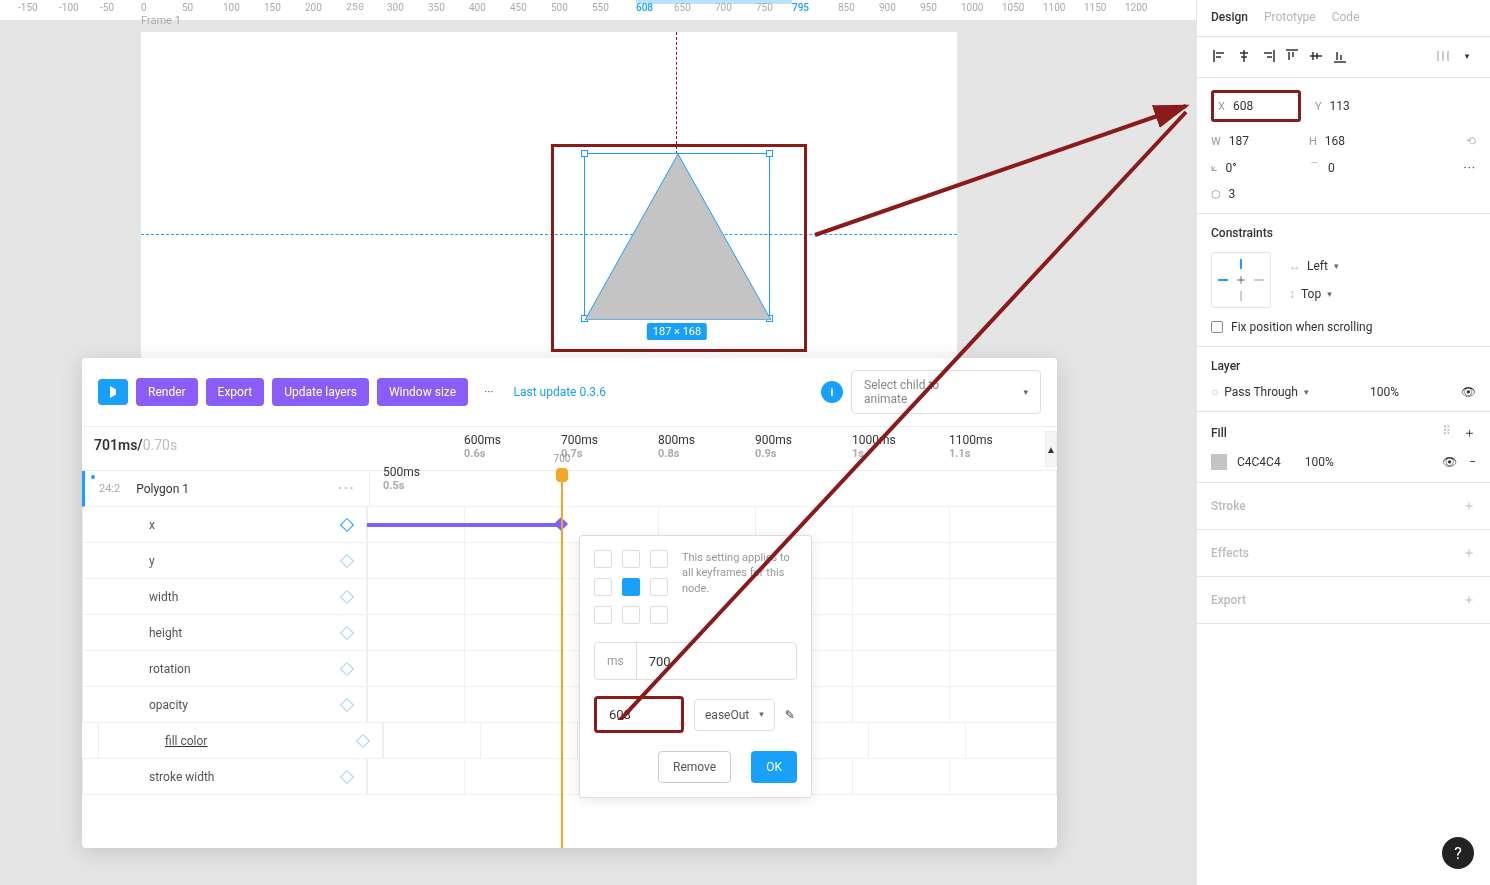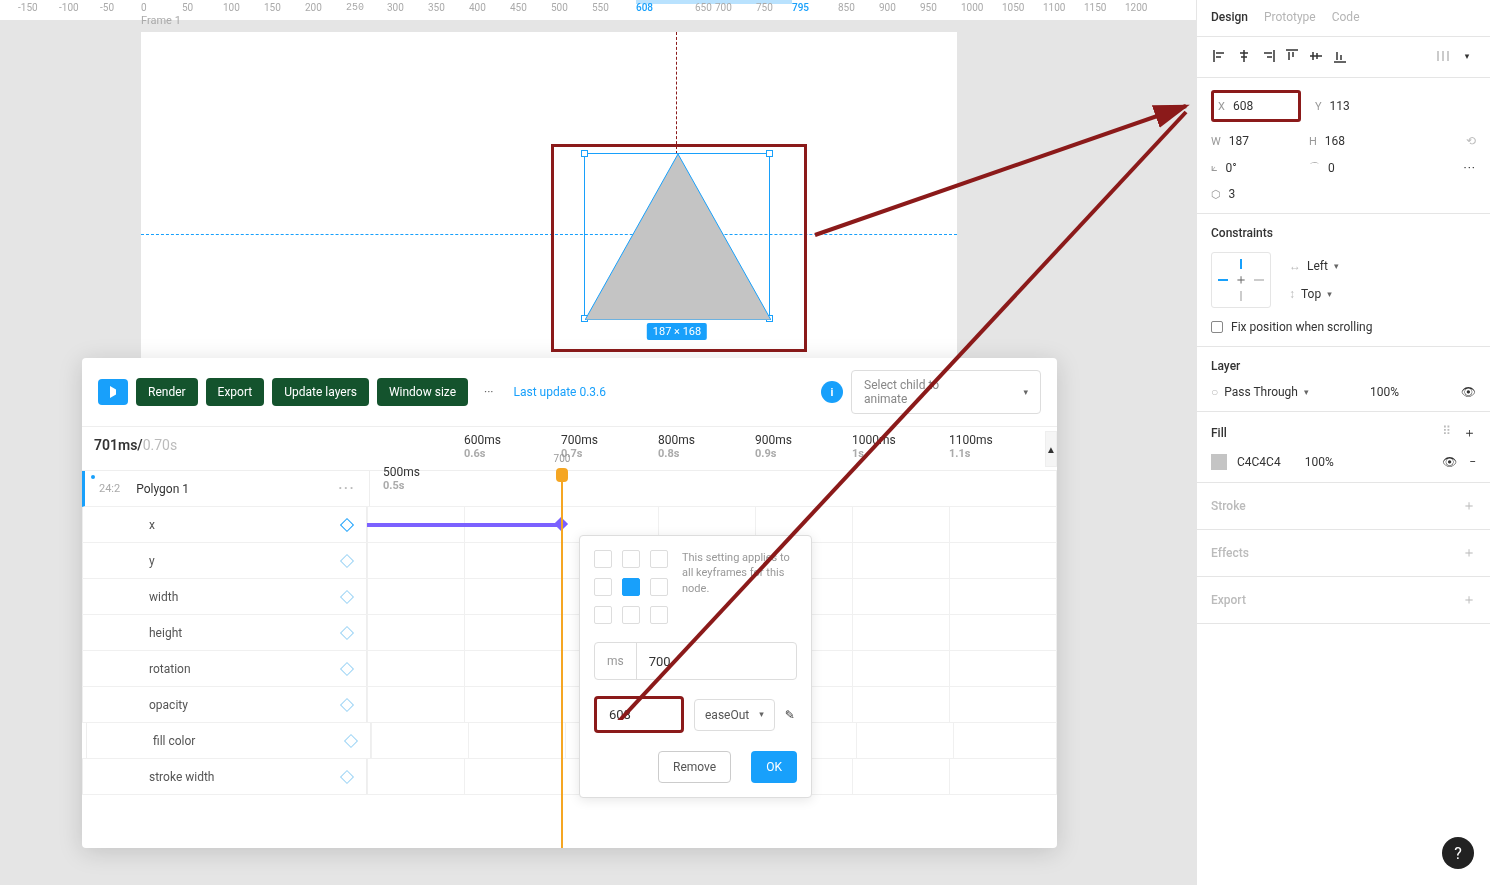--- a/index.html
+++ b/index.html
@@ -59,21 +59,21 @@
     .glyph { font-size: 13px; color: #333; }
     .glyph-light { color: #bbb; }
     
     
     .figmotion { position: absolute; left: 82px; top: 358px; width: 975px; height: 490px; background: #fff; box-shadow: 0 4px 24px rgba(0,0,0,0.15); border-radius: 4px; display: flex; flex-direction: column; }
     .fm-header { display: flex; align-items: center; justify-content: space-between; padding: 12px 16px; border-bottom: 1px solid #eee; }
     .fm-title { font-size: 12px; color: #666; }
     .fm-close { cursor: pointer; font-size: 18px; color: #333; }
     .fm-toolbar { display: flex; align-items: center; padding: 12px 16px; border-bottom: 1px solid #eee; gap: 8px; }
     .fm-btn { padding: 7px 12px; border-radius: 4px; font-size: 12px; cursor: pointer; }
-    .fm-btn.blue { background: #14532d; color: #fff; }
+    .fm-btn.blue { background: #8b5cf6; color: #fff; }
     .fm-btn.icon { background:#18a0fb; width: 30px; display: flex; align-items: center; justify-content: center; }
     .fm-dots { color: #666; cursor:pointer; padding: 4px 8px; }
     .fm-update { color: #18a0fb; font-size: 12px; margin-left: 4px; }
     .fm-spacer { flex: 1; }
     .fm-info { width: 22px; height: 22px; border-radius: 50%; background: #18a0fb; color:#fff; display:flex;align-items:center;justify-content:center; font-size: 11px; font-weight: bold; cursor:pointer; }
     .fm-select { border: 1px solid #ddd; padding: 7px 12px; border-radius: 4px; font-size: 12px; color: #888; display: flex; align-items:center; gap: 60px; cursor:pointer; width: 190px; justify-content: space-between;}
     
     .fm-body { flex: 1; display: flex; flex-direction: column; position: relative; overflow: hidden; }
     .fm-time-header { display: flex; border-bottom: 1px solid #eee; height: 44px; }
     .fm-time-current { width: 285px; padding: 10px 12px; font-size: 14px; display: flex; align-items: baseline; }
@@ -141,21 +141,21 @@
     <span class="tick" style="left: 264px;">150</span>
     <span class="tick" style="left: 305px;">200</span>
     <span class="tick" style="left: 346px; font-family: Liberation Mono, monospace;">250</span>
     <span class="tick" style="left: 387px;">300</span>
     <span class="tick" style="left: 428px;">350</span>
     <span class="tick" style="left: 469px;">400</span>
     <span class="tick" style="left: 510px;">450</span>
     <span class="tick" style="left: 551px;">500</span>
     <span class="tick" style="left: 592px;">550</span>
     <span class="tick highlight" style="left: 636px;">608</span>
-    <span class="tick" style="left: 674px; margin-left: 21px;">650</span>
+    <span class="tick" style="left: 674px;">650</span>
     <span class="tick" style="left: 715px;">700</span>
     <span class="tick" style="left: 756px;">750</span>
     <span class="tick highlight" style="left: 792px;">795</span>
     <span class="tick" style="left: 838px;">850</span>
     <span class="tick" style="left: 879px;">900</span>
     <span class="tick" style="left: 920px;">950</span>
     <span class="tick" style="left: 961px;">1000</span>
     <span class="tick" style="left: 1002px;">1050</span>
     <span class="tick" style="left: 1043px;">1100</span>
     <span class="tick" style="left: 1084px;">1150</span>
@@ -527,21 +527,21 @@
             <div class="track-vline" style="left: 0px;"></div>
             <div class="track-vline" style="left: 97px;"></div>
             <div class="track-vline" style="left: 194px;"></div>
             <div class="track-vline" style="left: 291px;"></div>
             <div class="track-vline" style="left: 388px;"></div>
             <div class="track-vline" style="left: 485px;"></div>
             <div class="track-vline" style="left: 582px;"></div>
           </div>
         </div>
         <div class="fm-row">
-          <div class="fm-row-label prop" style="border-left: 1px solid rgb(238, 238, 238); margin-left: 4px;">
+          <div class="fm-row-label prop" style="border-left: 1px solid rgb(238, 238, 238); margin-left: 16px; text-decoration: underline;">
             <span class="nm">fill color</span>
             <span class="fm-keyframe-btn light"></span>
           </div>
           <div class="fm-row-track">
             <div class="track-vline" style="left: 0px;"></div>
             <div class="track-vline" style="left: 97px;"></div>
             <div class="track-vline" style="left: 194px;"></div>
             <div class="track-vline" style="left: 291px;"></div>
             <div class="track-vline" style="left: 388px;"></div>
             <div class="track-vline" style="left: 485px;"></div>

